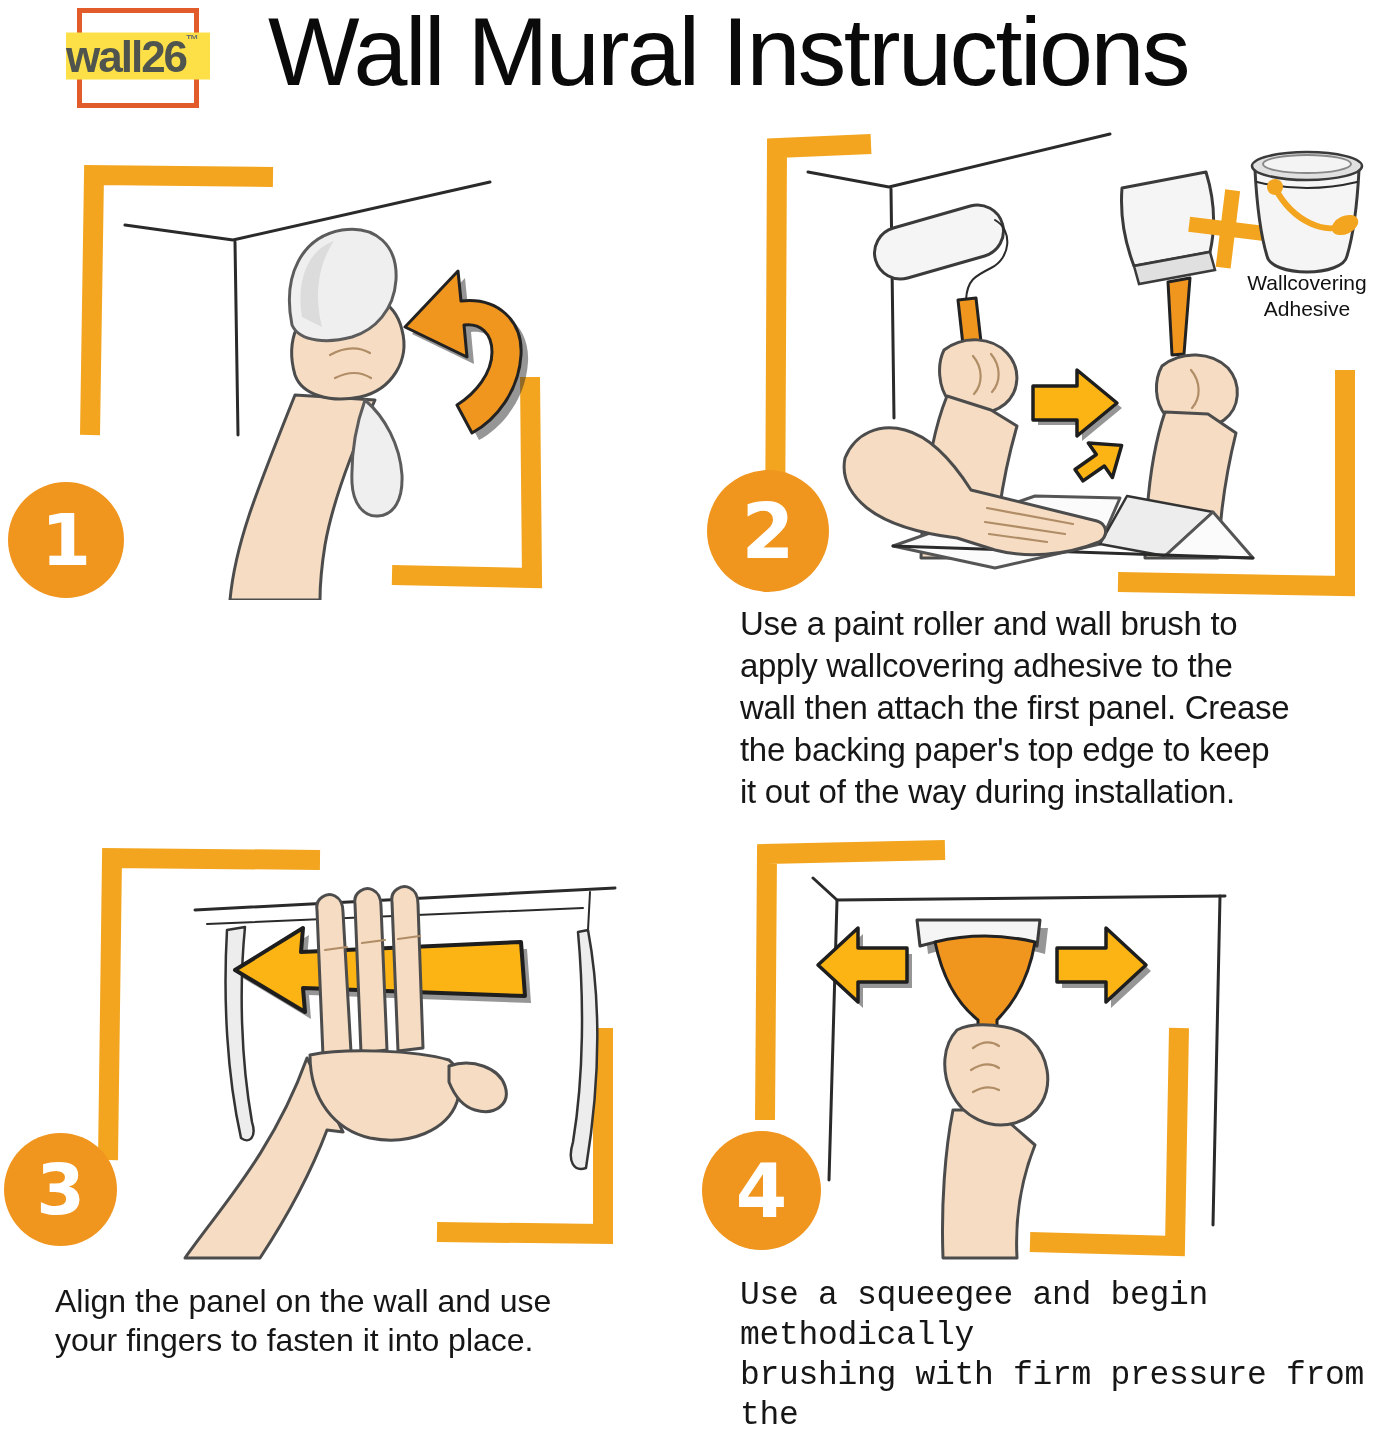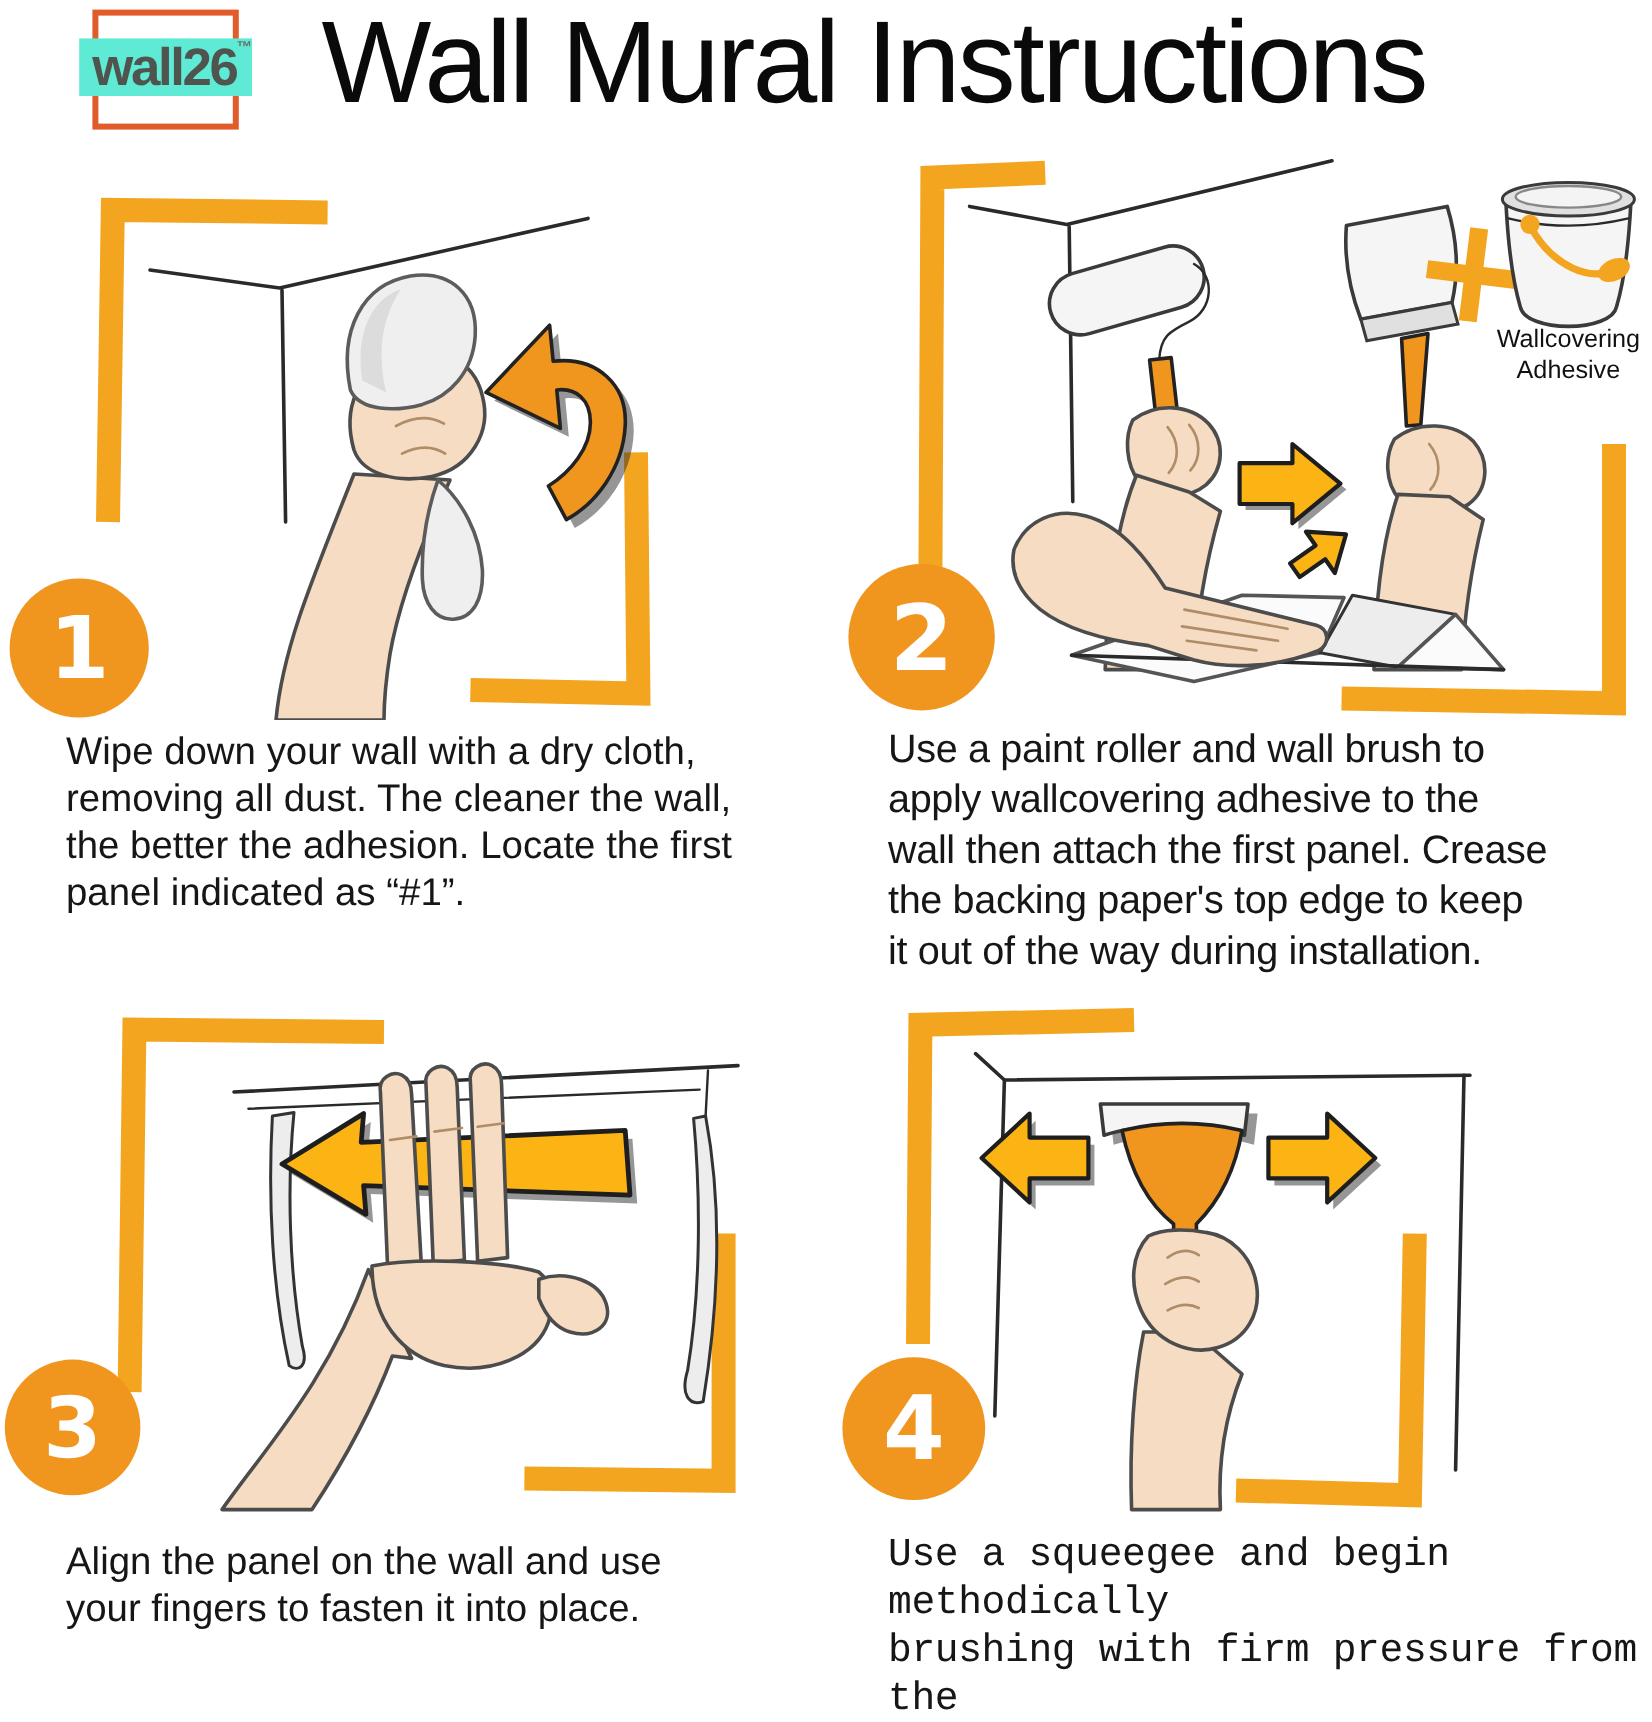--- a/index.html
+++ b/index.html
@@ -5,21 +5,21 @@
 <style>
   html,body{margin:0;padding:0;background:#ffffff;}
   .canvas{
     position:relative;width:1377px;height:1435px;background:#ffffff;
     overflow:hidden;font-family:"Liberation Sans",sans-serif;color:var(--body-text,#161616);
   }
   
   .logo{position:absolute;left:77px;top:8px;width:122px;height:100px;
     border:5px solid var(--logo-orange,#E25C2B);box-sizing:border-box;}
   .logo-text{position:absolute;left:-16px;right:-16px;top:50%;transform:translateY(-54%);
-    background:#5eead4;text-align:right;font-weight:bold;font-size:44px;
+    background:#fde047;text-align:left;font-weight:bold;font-size:44px;
     letter-spacing:-2px;color:var(--logo-text-gray,#4F554E);line-height:1.05;white-space:nowrap;}
   .logo-text sup{font-size:13px;letter-spacing:0;color:#6b6f6b;vertical-align:28px;}
   .page-title{position:absolute;left:268px;top:-4px;margin:0;font-weight:400;
     font-size:97px;letter-spacing:-2.5px;color:var(--title-black,#0a0a0a);white-space:nowrap;}
   
   .badge{position:absolute;border-radius:50%;background:var(--accent-orange,#F0951E);
     display:flex;align-items:center;justify-content:center;
     color:#ffffff;font-family:"DejaVu Sans",sans-serif;font-weight:bold;}
   .badge-1{left:8px;top:482px;width:116px;height:116px;font-size:72px;}
   .badge-2{left:707px;top:470px;width:122px;height:122px;font-size:76px;}
@@ -209,24 +209,20 @@
   <div class="badge badge-2">
       <span>2</span>
     </div>
   <div class="badge badge-3">
       <span>3</span>
     </div>
   <div class="badge badge-4">
       <span>4</span>
     </div>
 
-  <p class="caption caption-1">Wipe down your wall with a dry cloth,
-removing all dust. The cleaner the wall,
-the better the adhesion. Locate the first
-panel indicated as “#1”.</p>
   <p class="caption caption-3">Align the panel on the wall and use
 your fingers to fasten it into place.</p>
   <p class="caption caption-2">Use a paint roller and wall brush to
 apply wallcovering adhesive to the
 wall then attach the first panel. Crease
 the backing paper's top edge to keep
 it out of the way during installation.</p>
   <p class="caption caption-4">Use a squeegee and begin methodically
 brushing with firm pressure from the
 center of the graphic to the left edge

